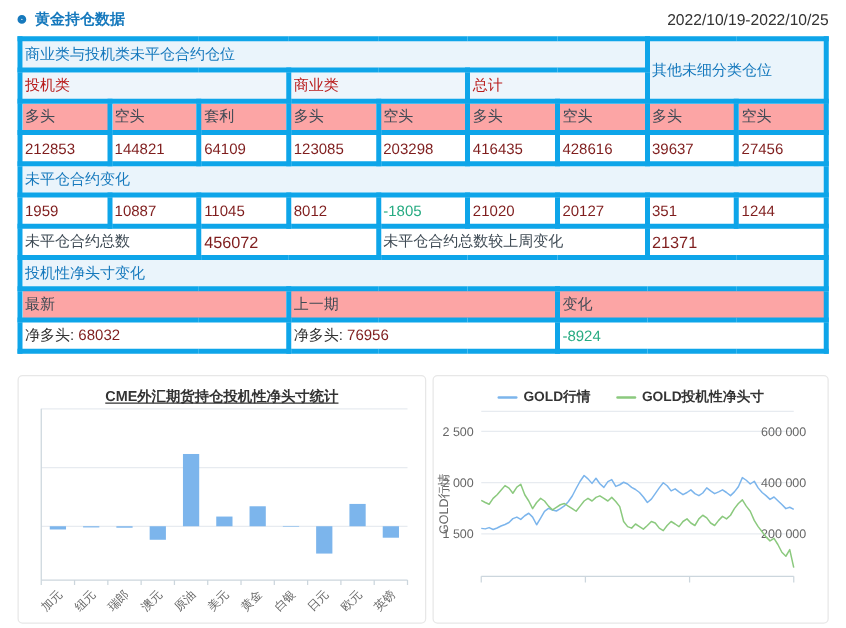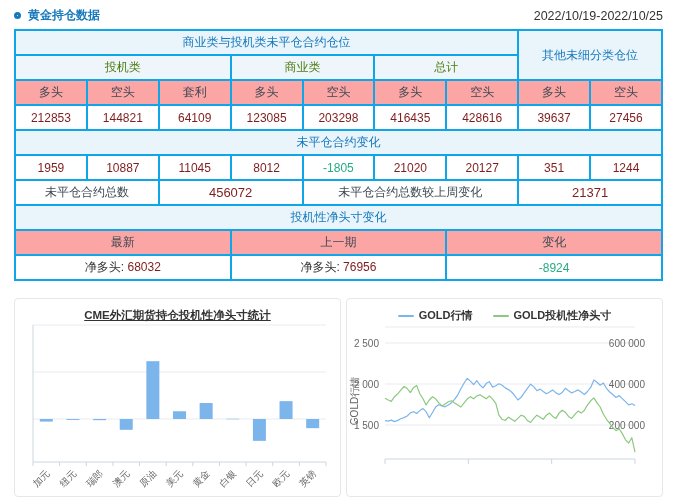--- a/index.html
+++ b/index.html
@@ -7,24 +7,24 @@
   body {
     width:677px; height:502px; background:#ffffff; overflow:hidden;
     font-family:"Liberation Sans","DejaVu Sans",sans-serif; color:#333;
   }
   .header { display:flex; justify-content:space-between; align-items:center; padding:7px 14px 5px 14px; }
   .title-wrap { display:flex; align-items:center; gap:7px; color:#1679bd; font-weight:bold; font-size:12px; }
   .ring { width:7px; height:7px; border:3px solid #1679bd; border-radius:50%; }
   .date { font-size:12.5px; color:#333; }
 
   table.cot { border-collapse:collapse; table-layout:fixed; width:649px; margin:0 14px; font-size:12px; }
-  .cot td, .cot th { border:2px solid #0ea5e9; text-align:center; height:25px; padding:0 2px;
+  .cot td, .cot th { border:4px solid #0ea5e9; text-align:left; height:25px; padding:0 2px;
                      font-weight:normal; white-space:nowrap; overflow:hidden; }
   .band   { background:#eaf4fb; color:#1679bd; font-weight:bold; }
-  .sub    { background:#eef5fb; color:#4d7c0f; font-weight:bold; }
+  .sub    { background:#eef5fb; color:#b91c1c; font-weight:bold; }
   .colh   { background:#fca5a5; color:#3f4a55; }
   .lab    { color:#3e4a54; font-weight:bold; }
   .val    { color:#7f1d1d; }
   .big    { font-weight:bold; font-size:13px; }
   .neg    { color:#27ab82 !important; }
 
   .charts { display:flex; gap:5px; margin:17px 14px 0 14px; }
   .card { border:1px solid #e7e7e7; border-radius:4px; background:#fff; position:relative; }
   .card-left  { width:327px; height:199px;text-decoration:underline; }
   .card-right { width:367px; height:199px; }

